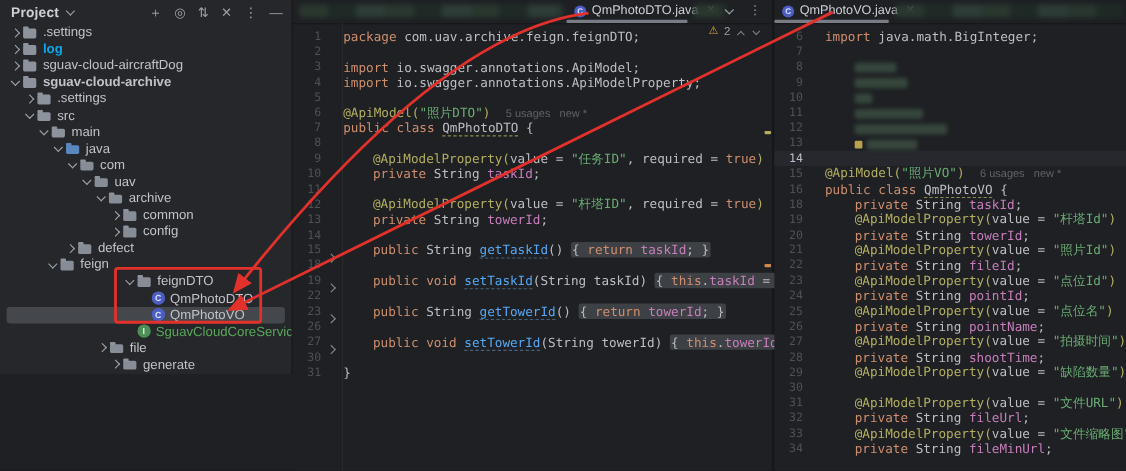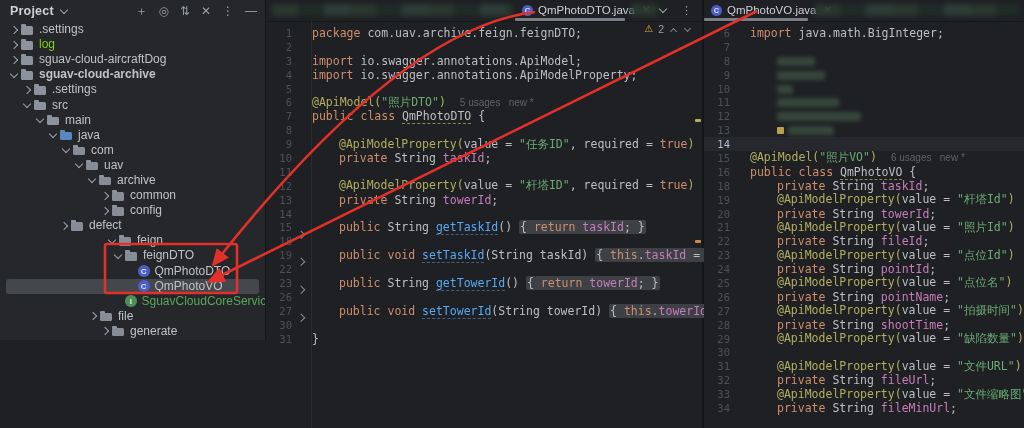--- a/index.html
+++ b/index.html
@@ -98,21 +98,21 @@
     </div>
     <div class="tree">
         <div class="tree-row" style="padding-left: 8px;">
           <span class="chev"></span>
           <span class="ticon folder"></span>
           <span class="tlabel">.settings</span>
         </div>
         <div class="tree-row" style="padding-left: 8px;">
           <span class="chev"></span>
           <span class="ticon folder"></span>
-          <span class="tlabel" style="color: #84cc16;">log</span>
+          <span class="tlabel" style="color: #0ea5e9; font-weight: bold;">log</span>
         </div>
         <div class="tree-row" style="padding-left: 8px;">
           <span class="chev"></span>
           <span class="ticon folder"></span>
           <span class="tlabel">sguav-cloud-aircraftDog</span>
         </div>
         <div class="tree-row" style="padding-left: 8px;">
           <span class="chev open"></span>
           <span class="ticon folder"></span>
           <span class="tlabel" style="font-weight: 700;">sguav-cloud-archive</span>
@@ -160,21 +160,21 @@
         <div class="tree-row" style="padding-left: 99px;">
           <span class="chev"></span>
           <span class="ticon package"></span>
           <span class="tlabel">config</span>
         </div>
         <div class="tree-row" style="padding-left: 58px;">
           <span class="chev"></span>
           <span class="ticon package"></span>
           <span class="tlabel">defect</span>
         </div>
-        <div class="tree-row" style="padding-left: 106px;">
+        <div class="tree-row" style="padding-left: 42px;">
           <span class="chev open"></span>
           <span class="ticon package"></span>
           <span class="tlabel">feign</span>
         </div>
         <div class="tree-row" style="padding-left: 112px;">
           <span class="chev open"></span>
           <span class="ticon package"></span>
           <span class="tlabel">feignDTO</span>
         </div>
         <div class="tree-row" style="padding-left: 125px;">

